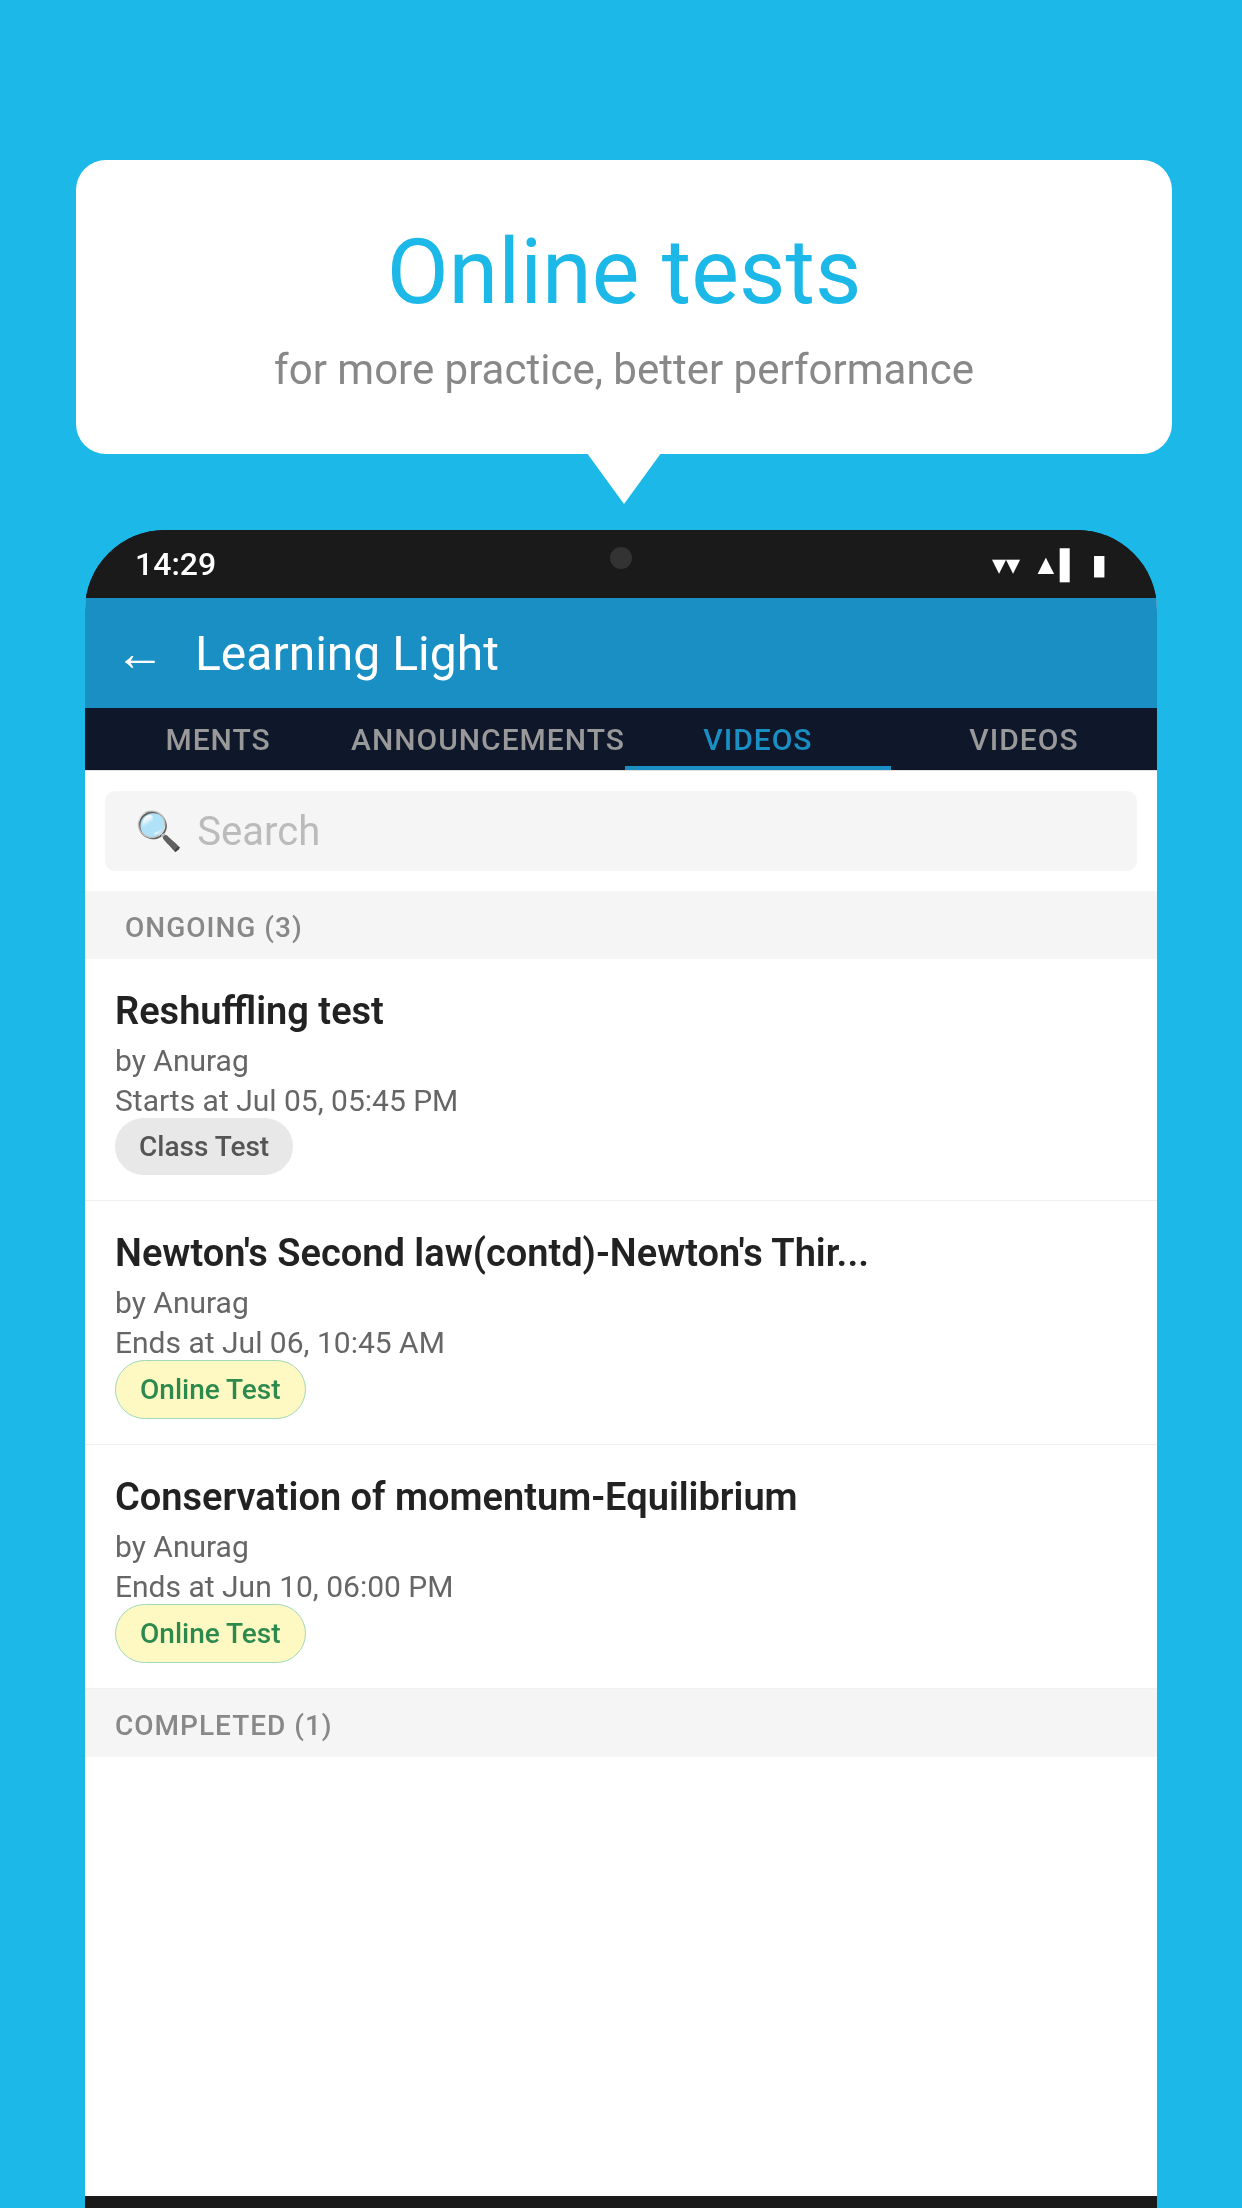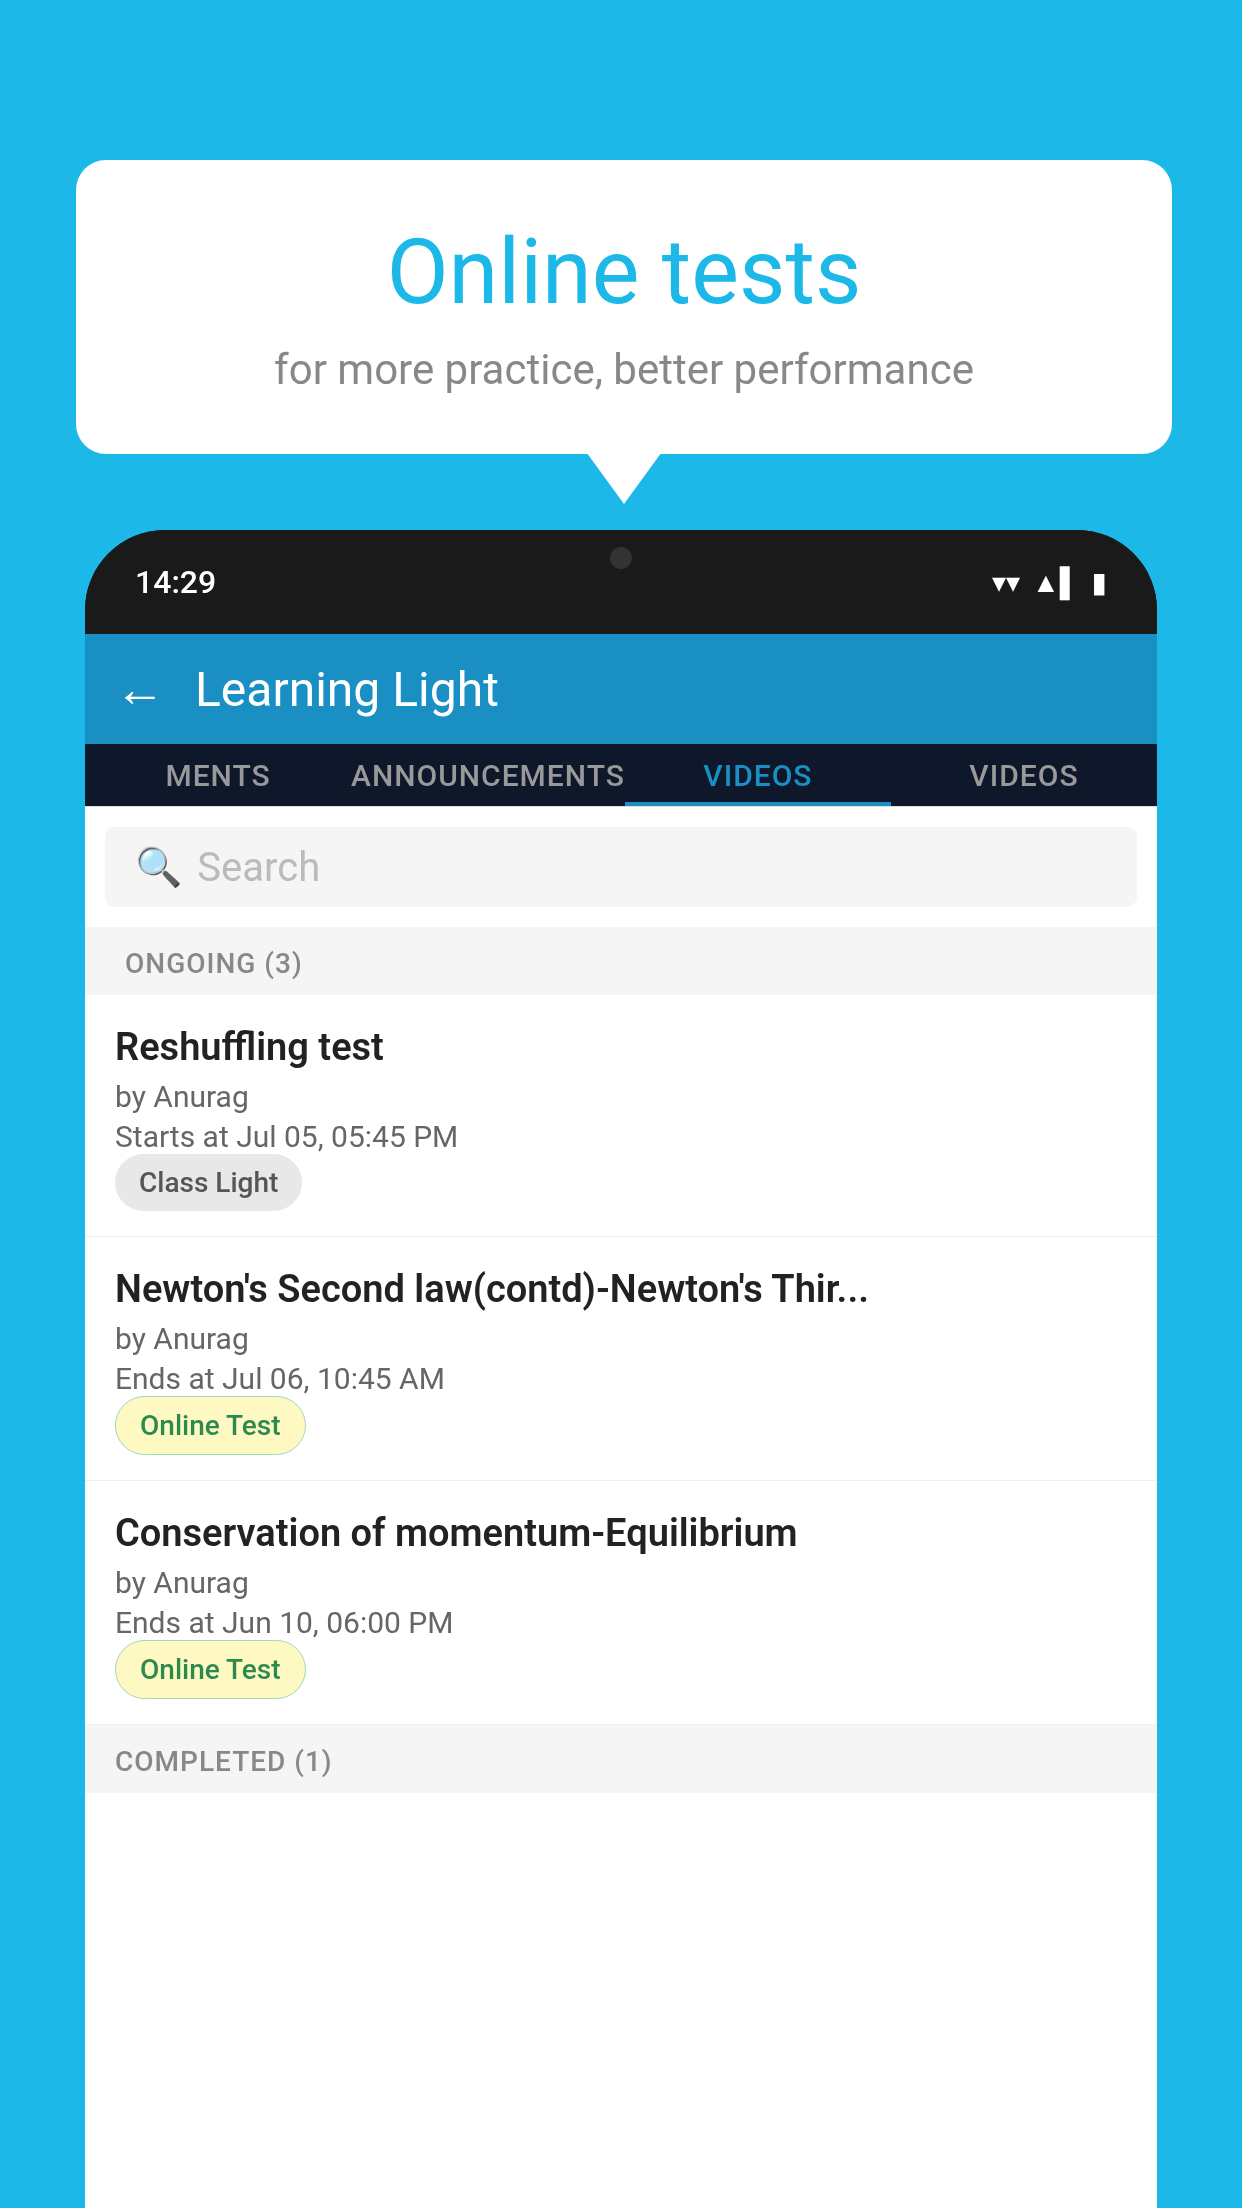--- a/index.html
+++ b/index.html
@@ -60,21 +60,21 @@
       bottom: 0;
       background: #1a1a1a;
       border-radius: 80px 80px 0 0;
       padding: 0;
       overflow: hidden;
     }
 
     
     .phone-top {
       position: relative;
-      height: 104px;
+      height: 68px;
       background: #1a1a1a;
       display: flex;
       align-items: center;
       justify-content: space-between;
       padding: 0 50px;
       z-index: 10;
     }
 
     .phone-time {
       color: white;
@@ -332,21 +332,21 @@
     <div class="section-header">ONGOING (3)</div>
 
     <div class="test-list">
 
       <div class="test-item">
         <div class="test-info">
           <div class="test-name">Reshuffling test</div>
           <div class="test-author">by Anurag</div>
           <div class="test-date">Starts at  Jul 05, 05:45 PM</div>
         </div>
-        <div class="test-badge badge-class">Class Light</div>
+        <div class="test-badge badge-class">Class Test</div>
       </div>
 
       <div class="test-item">
         <div class="test-info">
           <div class="test-name">Newton's Second law(contd)-Newton's Thir...</div>
           <div class="test-author">by Anurag</div>
           <div class="test-date">Ends at  Jul 06, 10:45 AM</div>
         </div>
         <div class="test-badge badge-online">Online Test</div>
       </div>

